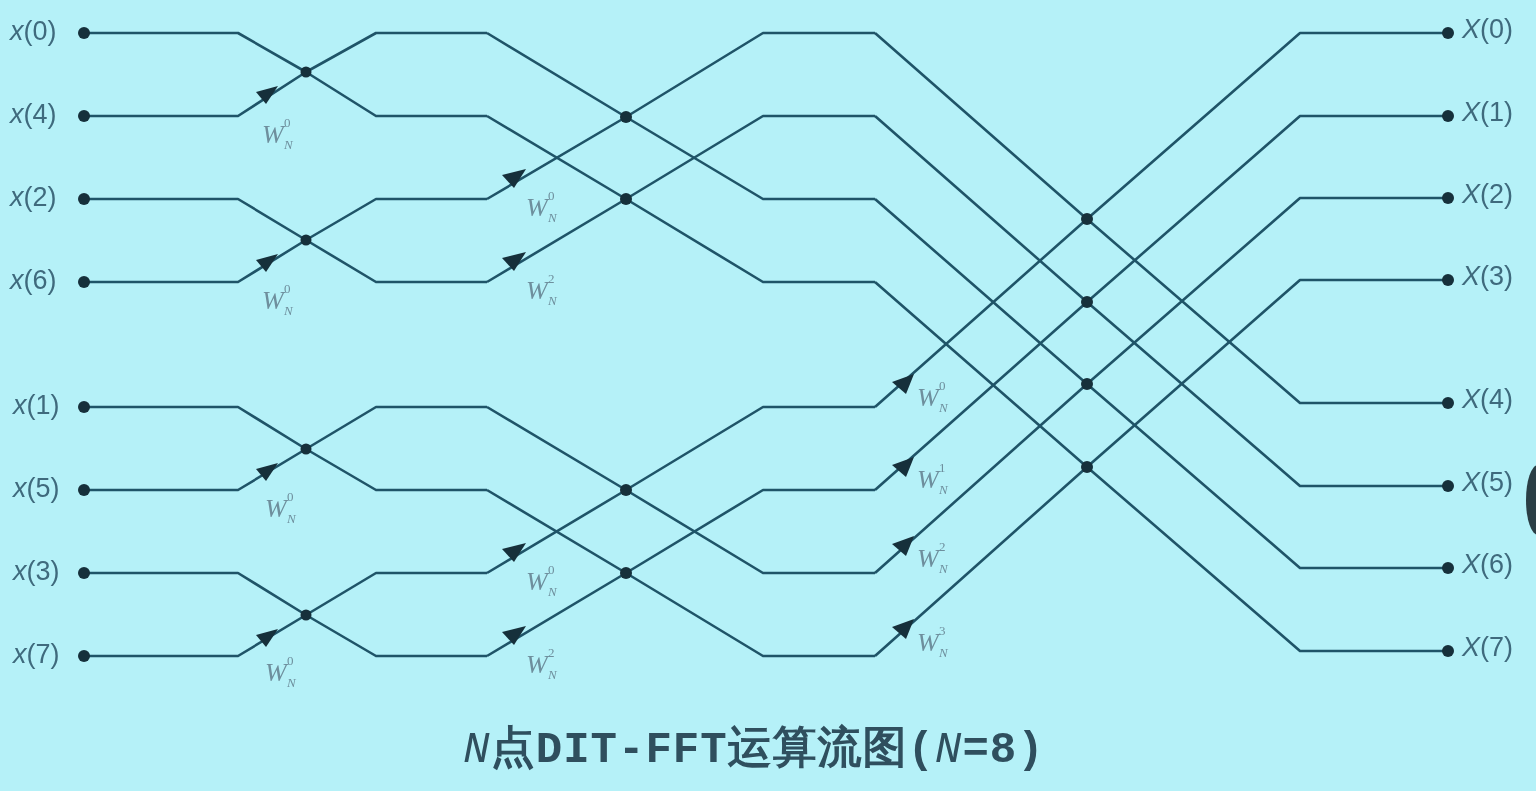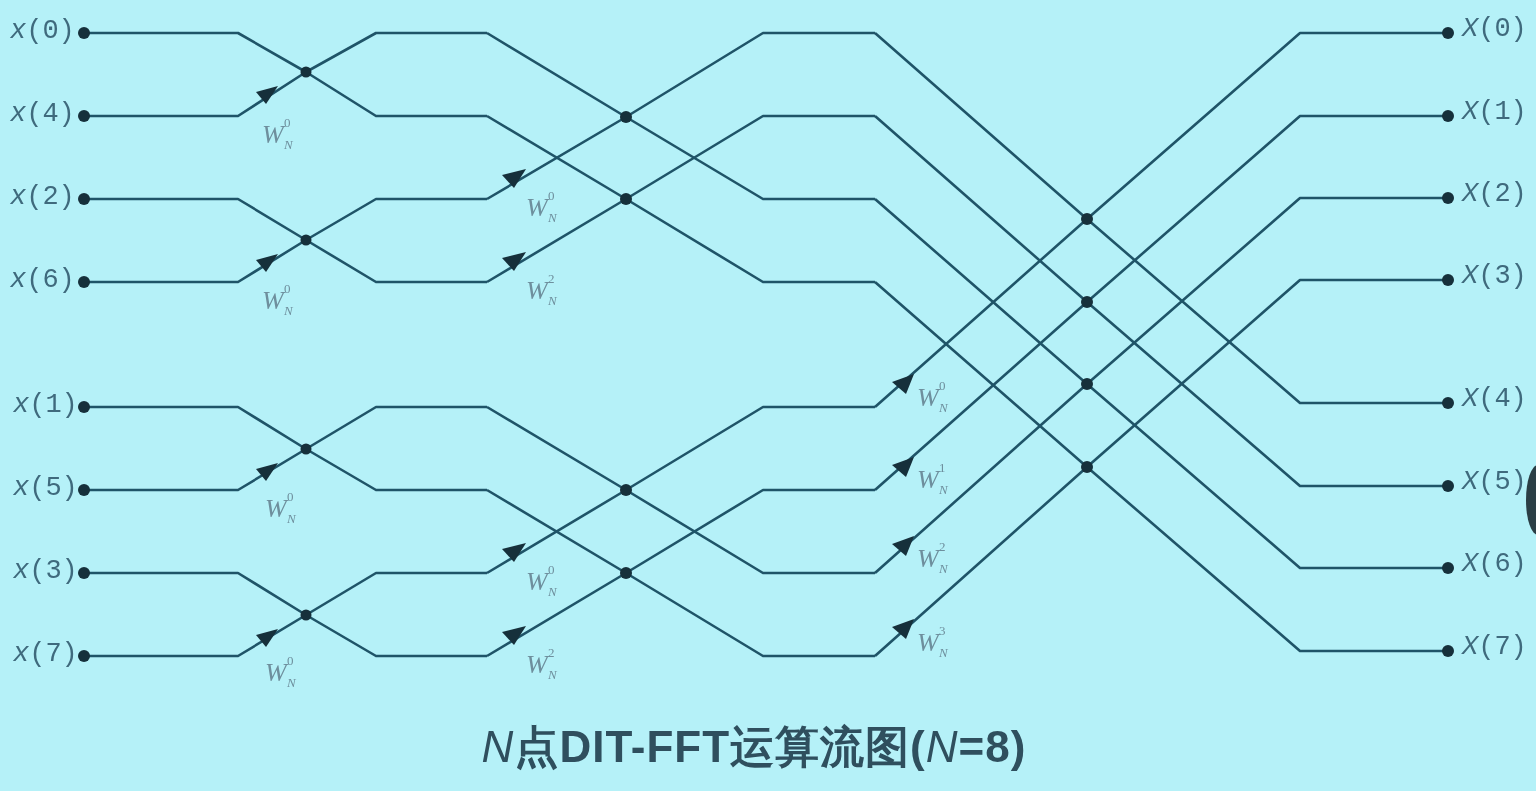--- a/index.html
+++ b/index.html
@@ -5,42 +5,42 @@
   html, body { margin: 0; padding: 0; }
   body {
     width: 1536px; height: 791px; overflow: hidden;
     background: #b5f1f8;
     position: relative;
     font-family: "Liberation Serif", serif;
   }
   #stage { position: absolute; left: 0; top: 0; width: 1536px; height: 791px; }
   .lbl {
     position: absolute;
-    font-family: Liberation Mono, monospace;
+    font-family: Liberation Sans, sans-serif;
     font-size: 27px;
     color: #3f6a7d;
     line-height: 1;
     white-space: nowrap;
   }
   .lbl i { font-style: italic; }
   .tw {
     position: absolute;
     font-family: "Liberation Serif", serif;
     color: #6e8f9d;
     line-height: 1;
     white-space: nowrap;
   }
   .tw .w { font-style: italic; font-size: 26px; }
   .tw .sup { position: absolute; left: 22px; top: -6px; font-size: 13px; }
   .tw .sub { position: absolute; left: 22px; top: 16px; font-size: 13px; font-style: italic; }
   #title {
     position: absolute;
     left: 0; width: 1508px; top: 718px;
     text-align: center;
-    font-family: Liberation Sans, sans-serif;
+    font-family: Liberation Mono, monospace;
     font-weight: bold;
     font-size: 44px;
     color: #2f4f5e;
     letter-spacing: 1px;
   }
   #title .it { font-style: italic; font-weight: normal; }
   #edge-shadow {
     position: absolute; right: -14px; top: 465px;
     width: 24px; height: 70px; border-radius: 50%;
     background: #1b2a31; opacity: 0.9;

